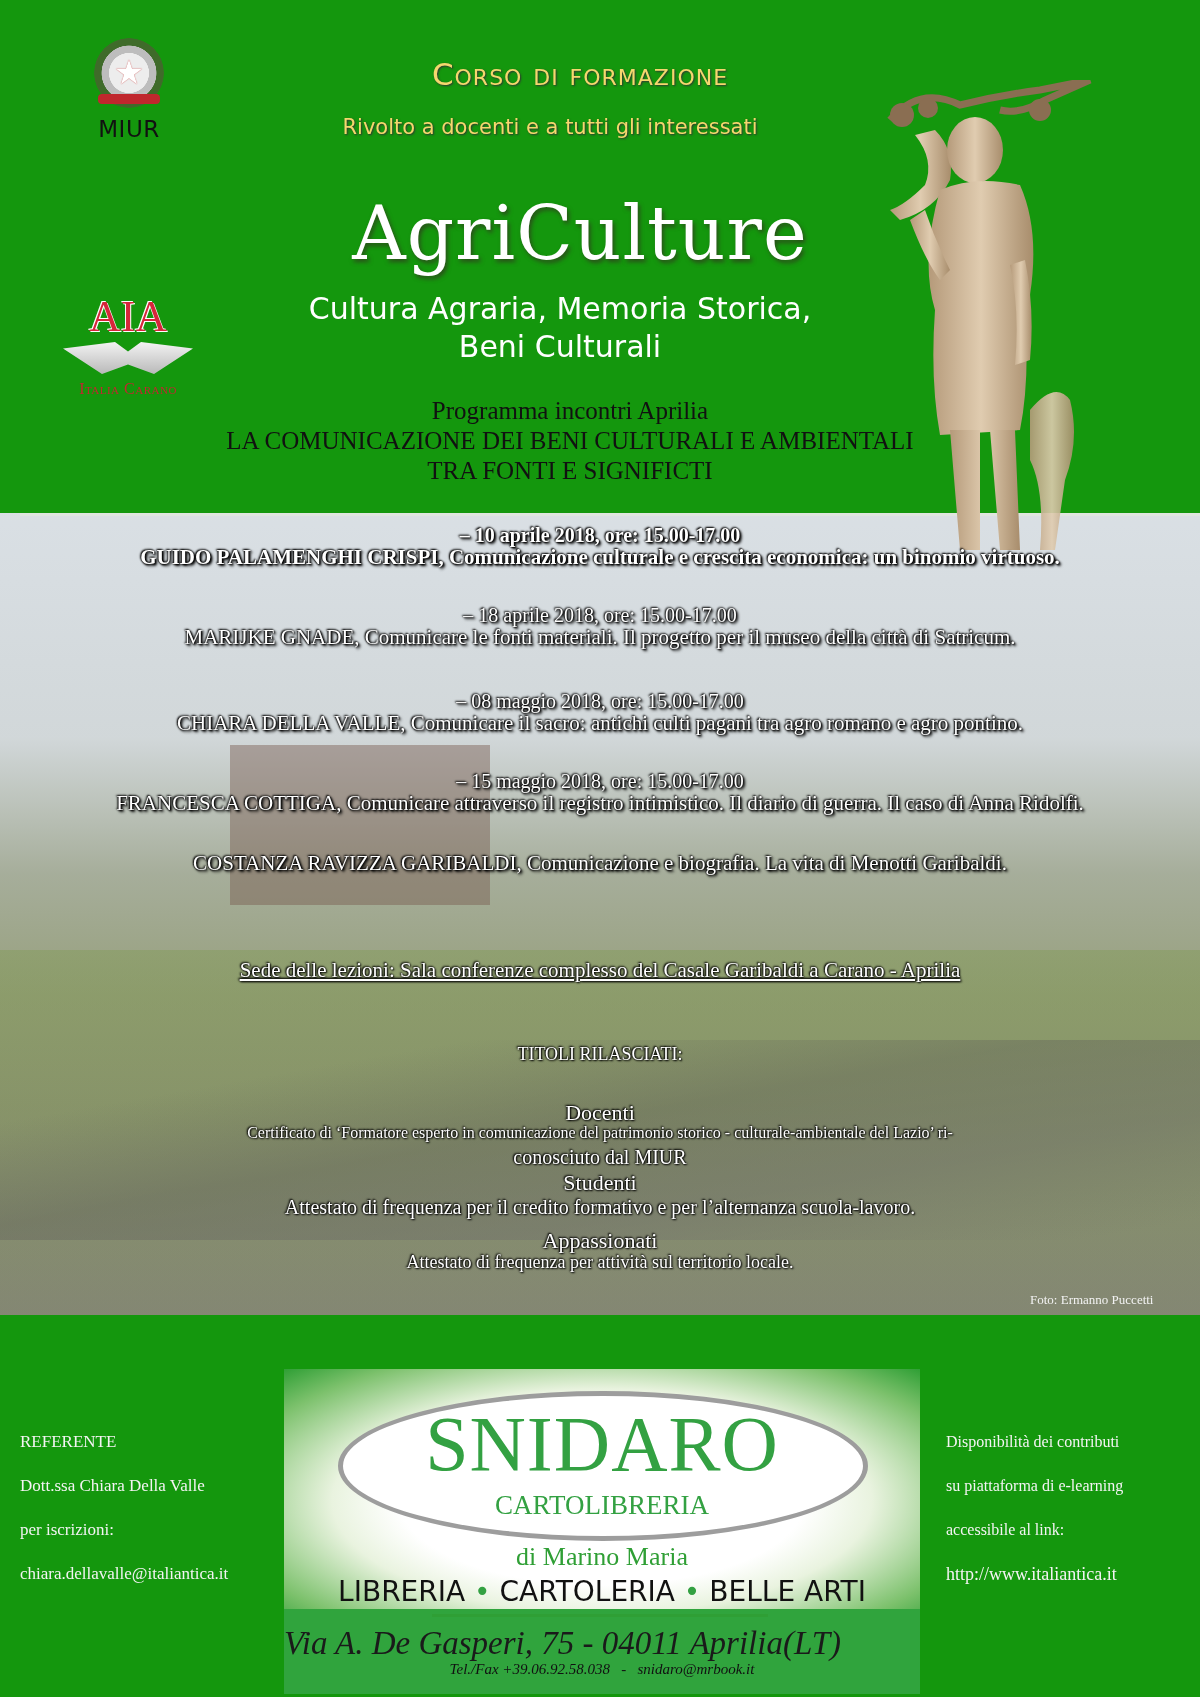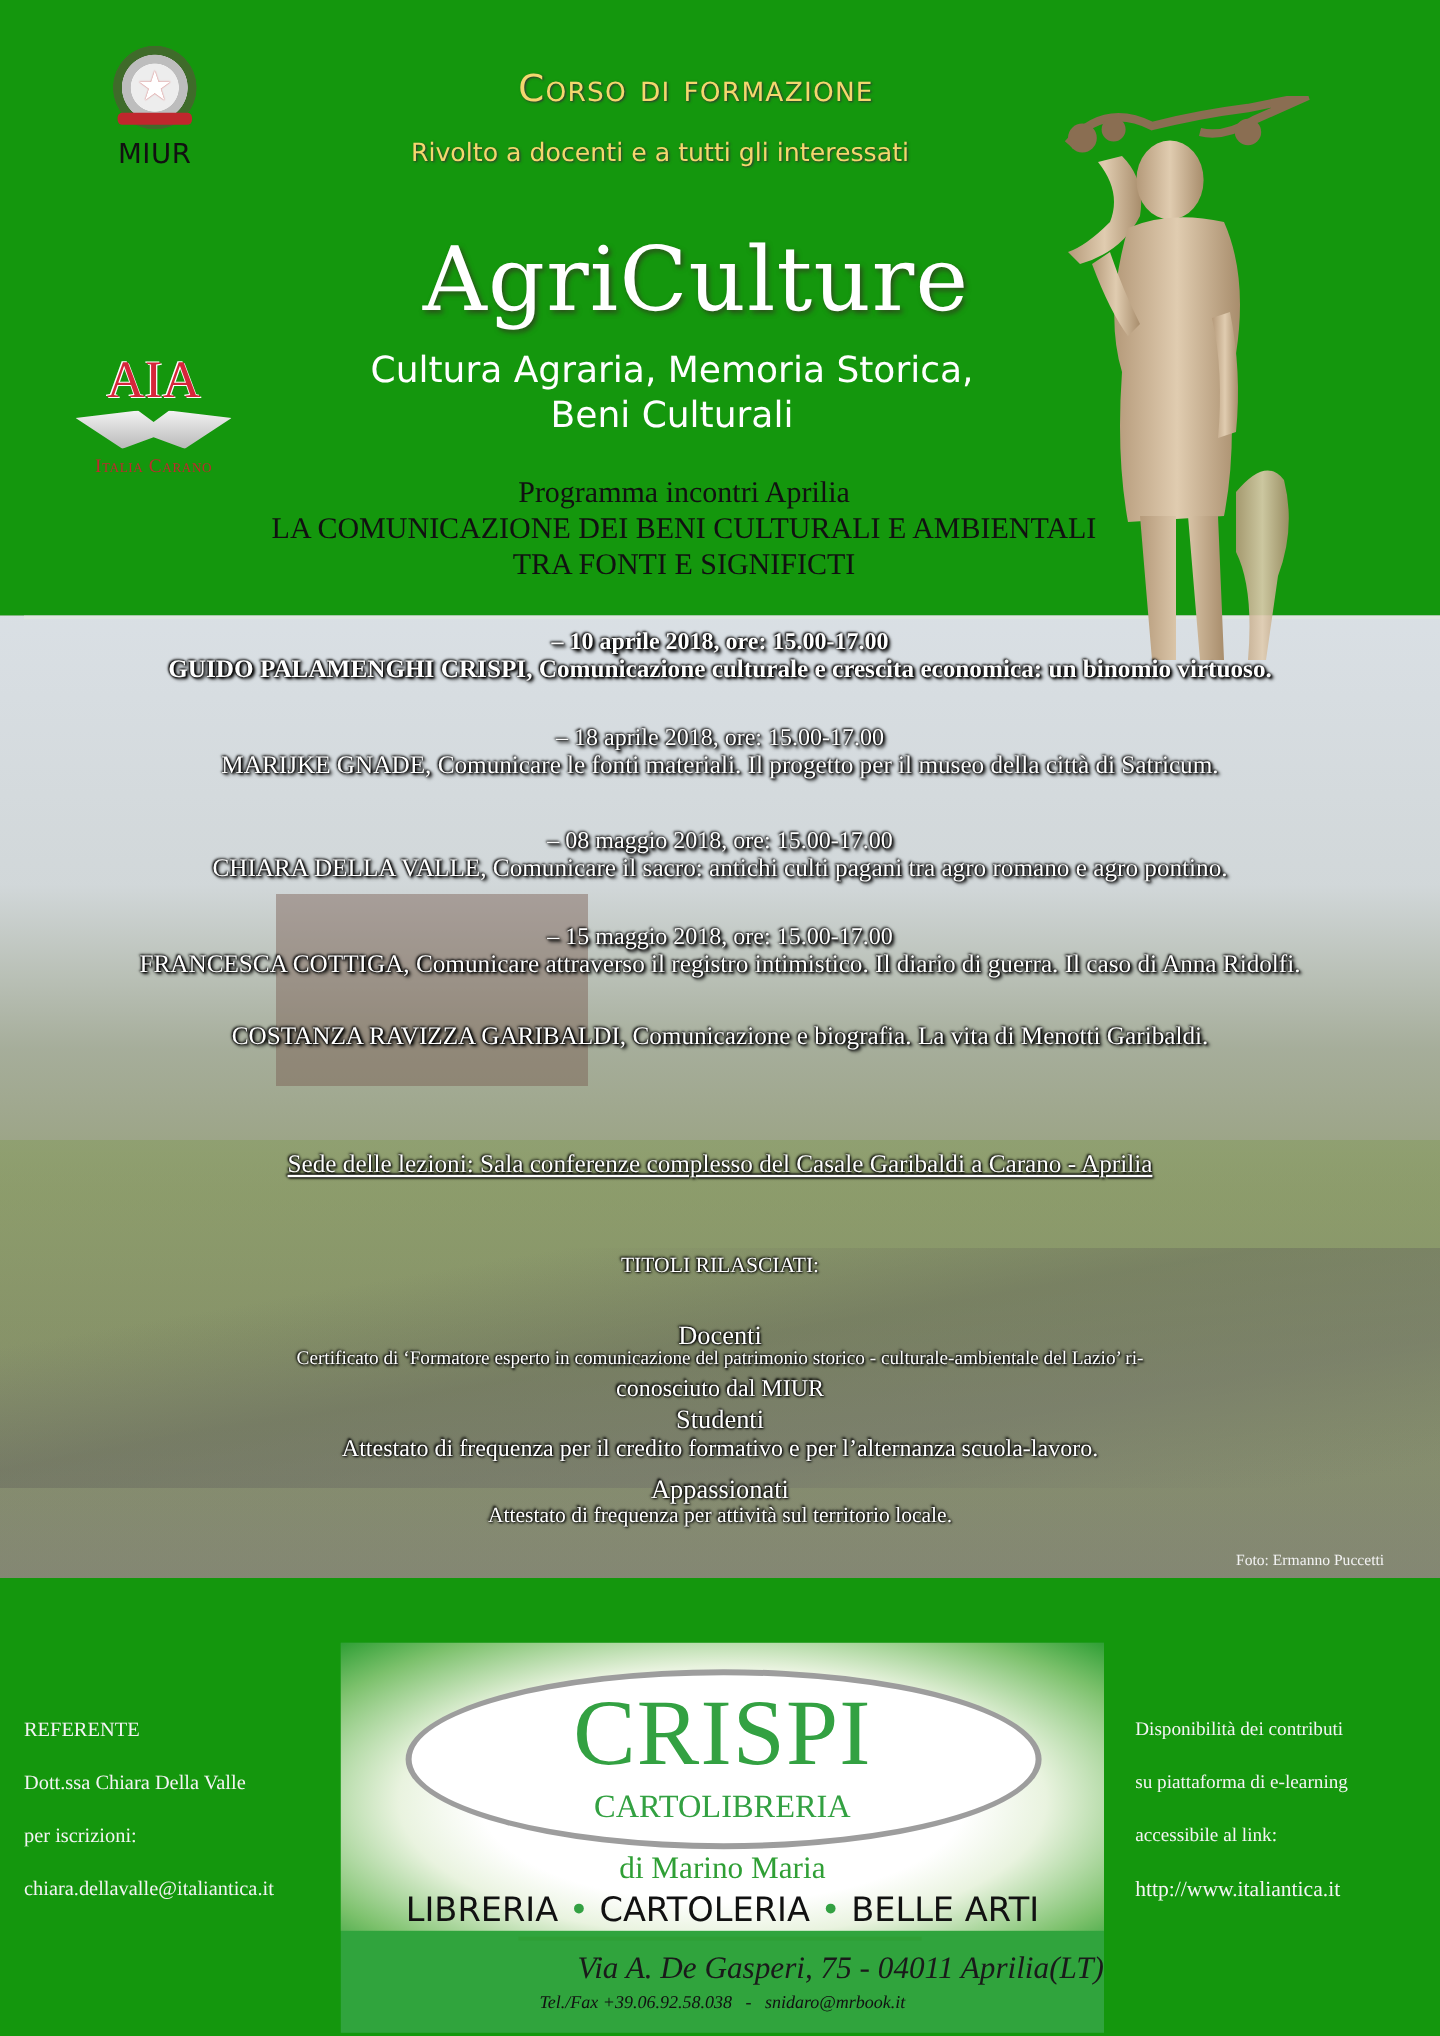--- a/index.html
+++ b/index.html
@@ -55,21 +55,21 @@
 
   #ad { left:284px; top:1369px; width:636px; height:325px; background:#30a43d; }
   #ad-top { left:0; top:0; width:636px; height:240px; background:radial-gradient(ellipse at 50% 55%, #ffffff 0 45%, #e9f3df 60%, #7cc16c 85%, #2f9f35 100%); }
   #ad-oval { left:54px; top:22px; width:520px; height:140px; border:5px solid #9d9d9d; border-radius:50%; background:#fff; }
   #ad-brand { left:0; top:30px; width:636px; text-align:center; font-family:"Liberation Serif", serif; font-size:78px; color:#33a142; letter-spacing:1px; }
   #ad-type { left:0; top:121px; width:636px; text-align:center; font-family:"Liberation Serif", serif; font-size:27px; color:#33a142; }
   #ad-owner { left:0; top:173px; width:636px; text-align:center; font-family:"Liberation Serif", serif; font-size:26px; color:#2f9f35; }
   #ad-cats { left:0; top:206px; width:636px; text-align:center; font-family:"DejaVu Sans", sans-serif; font-size:28px; color:#111; }
   #ad-cats .dot { color:#33a142; }
   #ad-rule { left:148px; top:245px; width:336px; height:3px; background:#2f9f35; }
-  #ad-address { left:0; top:256px; width:636px; text-align:right; font-family:"Liberation Serif", serif; font-style:italic; font-size:26px; color:#1a1a1a; }
+  #ad-address { left:0; top:256px; width:636px; text-align:left; font-family:"Liberation Serif", serif; font-style:italic; font-size:33px; color:#1a1a1a; }
   #ad-contact { left:0; top:292px; width:636px; text-align:center; font-family:"Liberation Serif", serif; font-style:italic; font-size:15px; color:#111; }
 </style>
 </head>
 <body>
 
 <div id="header" class="abs"></div>
 
 <div id="miur-logo" class="abs">
   <div class="emblem">
     <div class="star">★</div>
@@ -167,21 +167,21 @@
 <div id="footer-right" class="abs">
   <div>Disponibilità  dei contributi</div>
   <div>su piattaforma di e-learning</div>
   <div>accessibile al link:</div>
   <div style="font-size:18px;">http://www.italiantica.it</div>
 </div>
 
 <div id="ad" class="abs">
   <div id="ad-top" class="abs"></div>
   <div id="ad-oval" class="abs"></div>
-  <div id="ad-brand" class="abs">CRISPI</div>
+  <div id="ad-brand" class="abs">SNIDARO</div>
   <div id="ad-type" class="abs">CARTOLIBRERIA</div>
   <div id="ad-owner" class="abs">di Marino Maria</div>
   <div id="ad-cats" class="abs">
     <span>LIBRERIA</span>
     <span class="dot">•</span>
     <span>CARTOLERIA</span>
     <span class="dot">•</span>
     <span>BELLE ARTI</span>
   </div>
   <div id="ad-rule" class="abs"></div>

